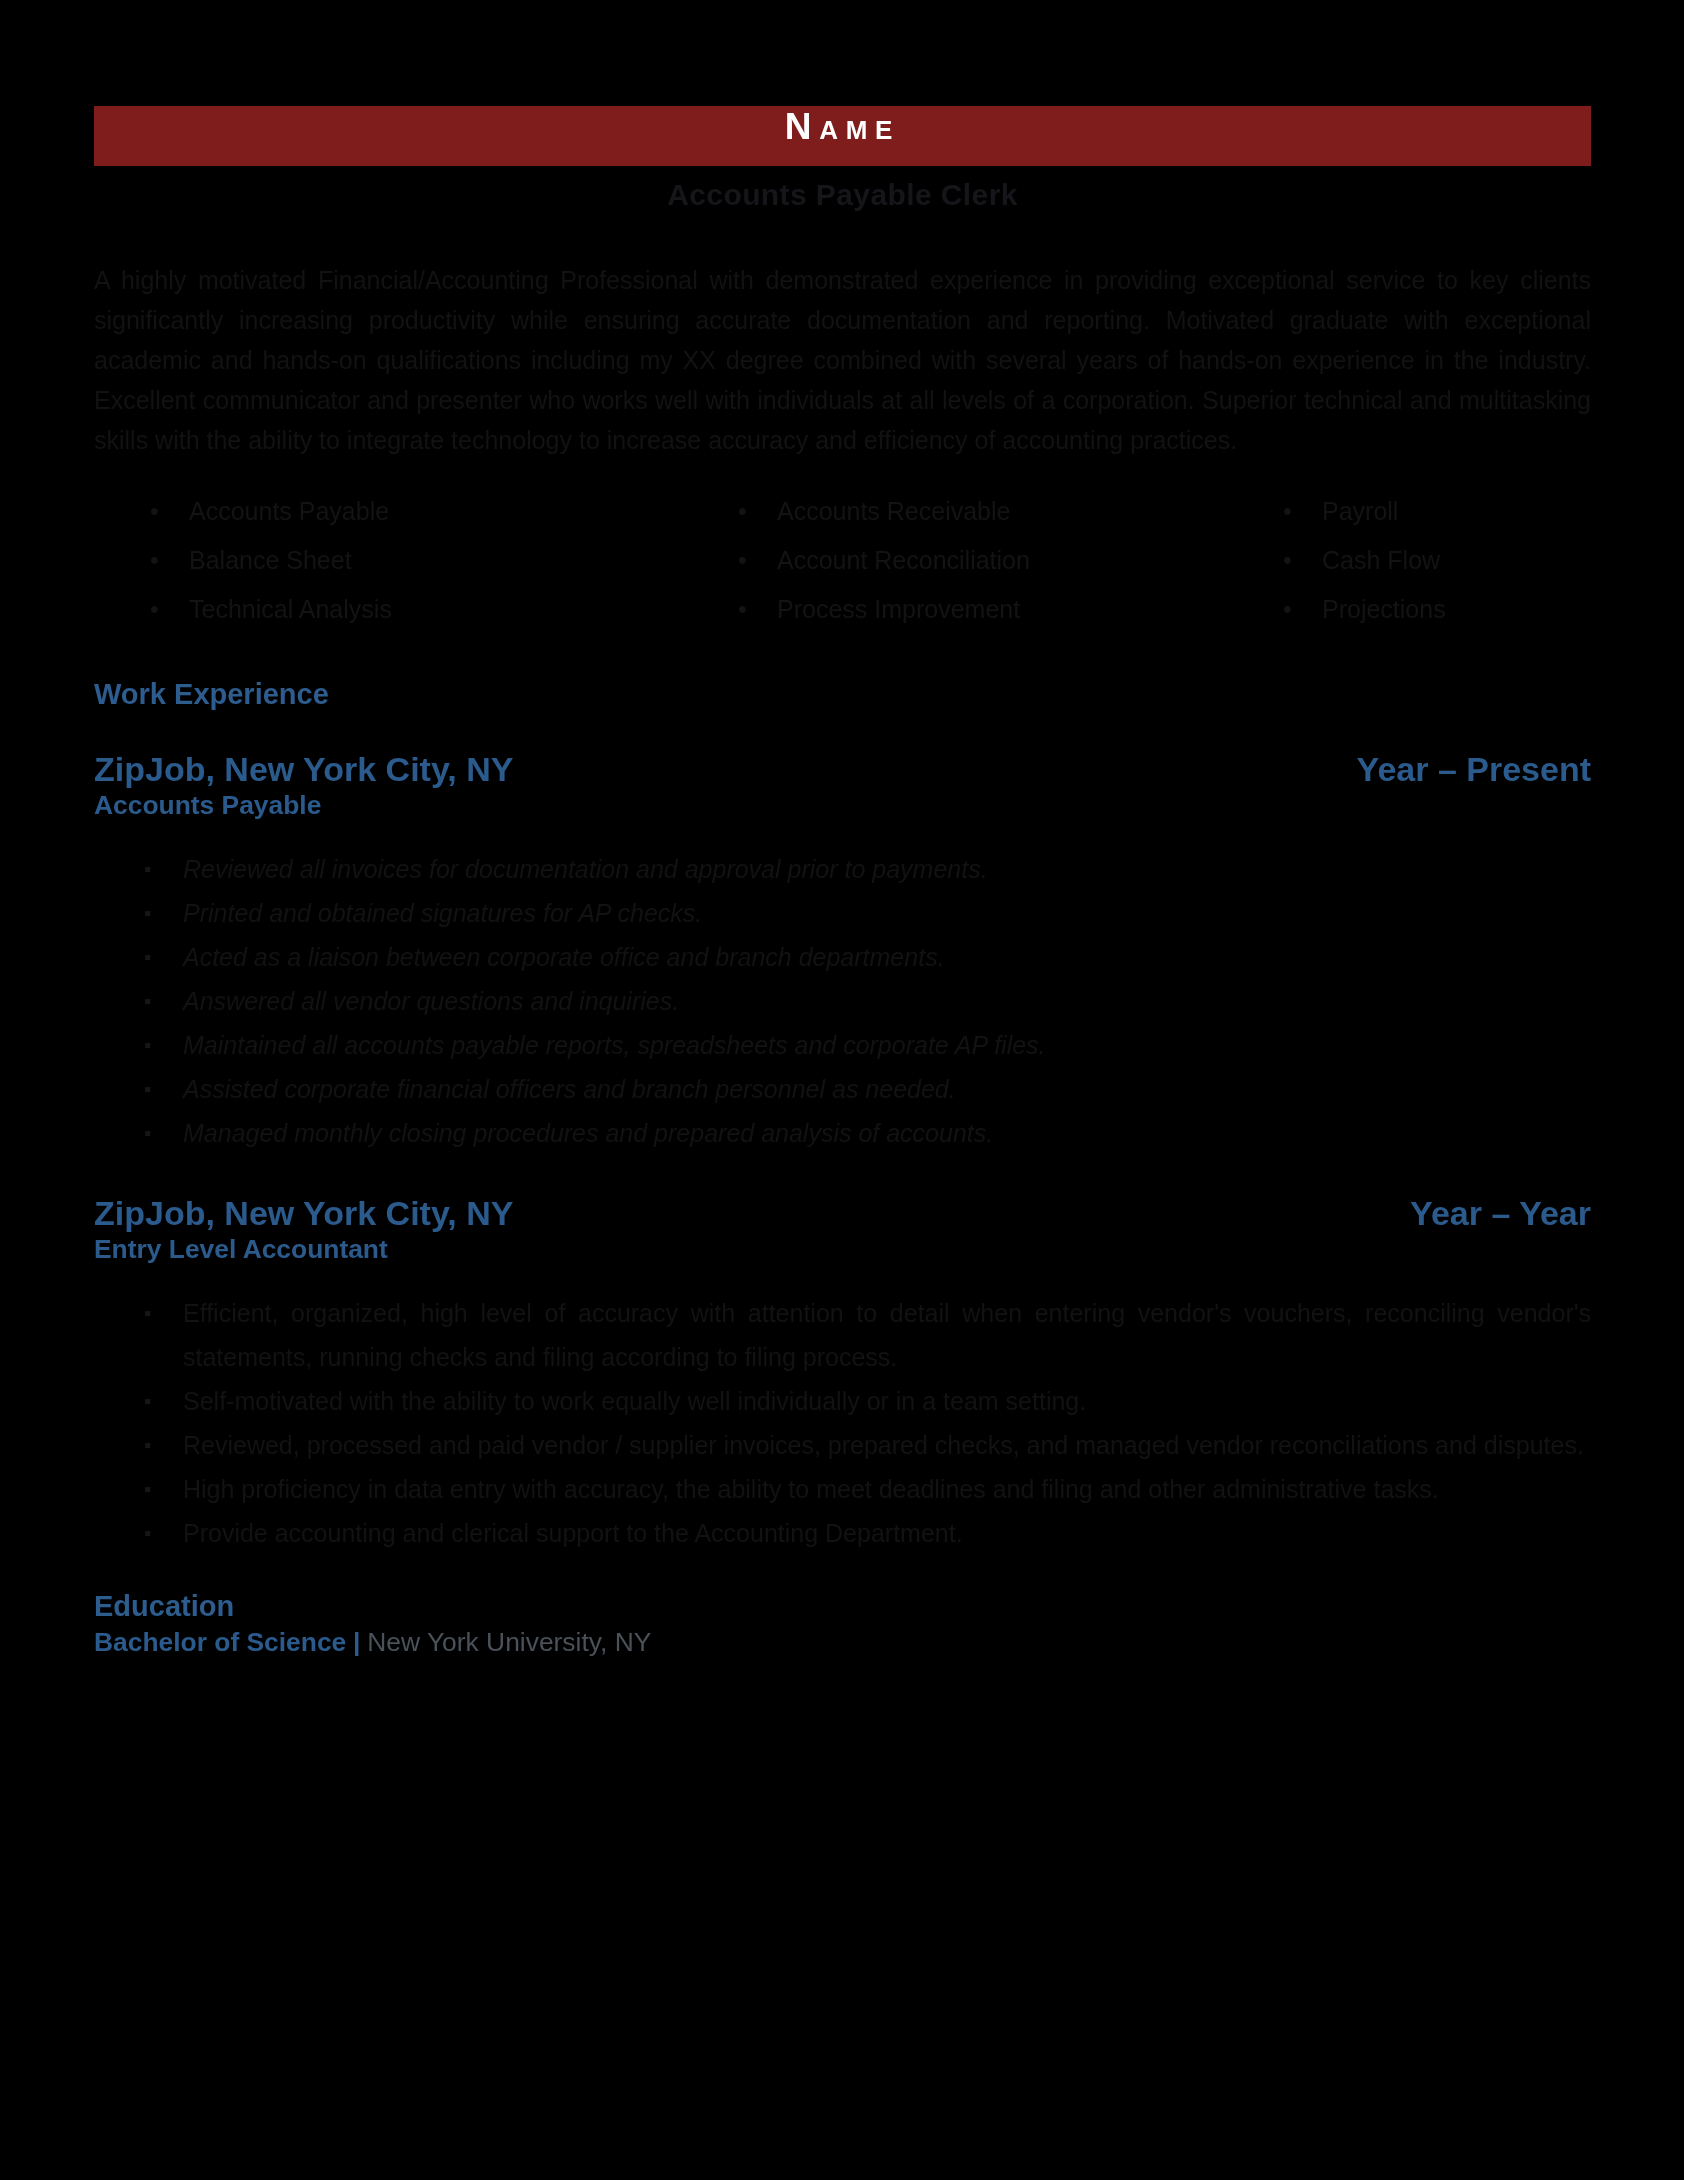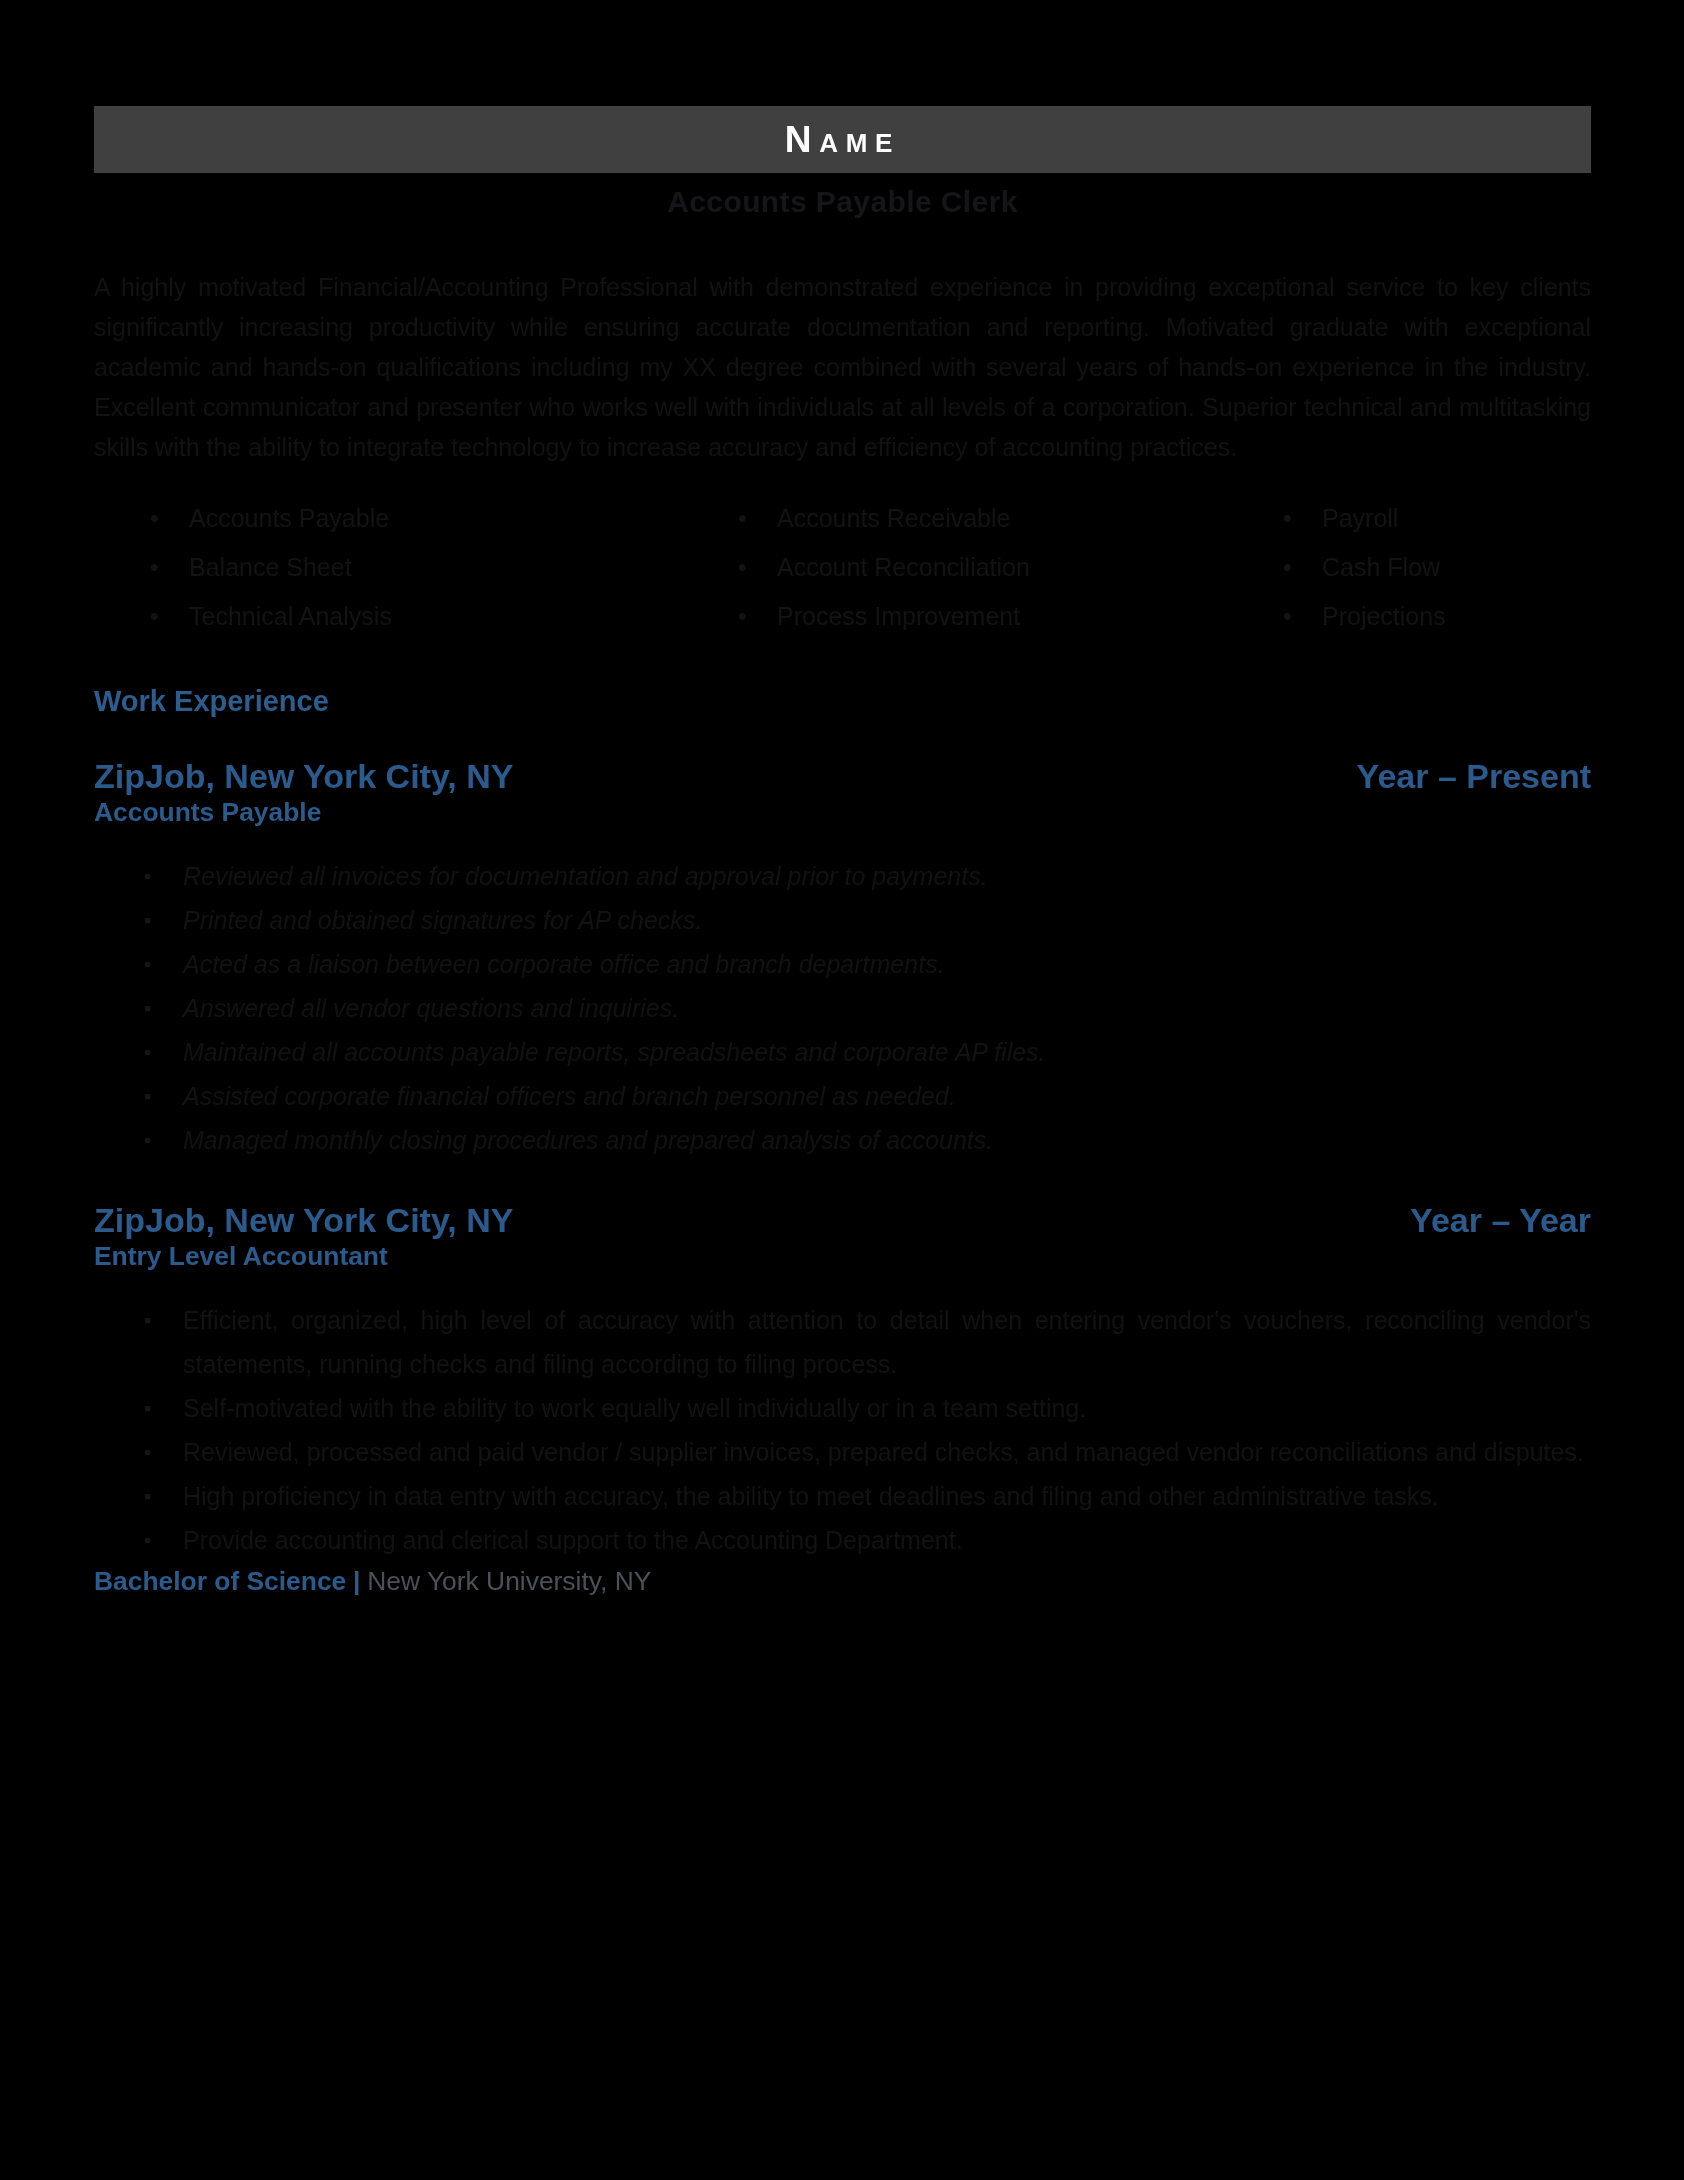--- a/index.html
+++ b/index.html
@@ -5,22 +5,22 @@
   html,body{margin:0;padding:0;}
   body{
     width:1685px;height:2181px;background:#000000;overflow:hidden;
     font-family:"Liberation Sans","DejaVu Sans",sans-serif;
   }
   .page{position:relative;width:1685px;height:2181px;background:#000000;}
   .content{margin:0 94px;}
 
   
   .bar-dark{
-    margin-top:106px;height:67px;background:#404040;
-    display:flex;align-items:center;justify-content:center;
+    margin-top:106px;height:60px;background:#7f1d1d;
+    display:flex;justify-content:center;
   }
   .candidate-name{
     color:#ffffff;font-size:37px;font-weight:700;
     font-variant:small-caps;letter-spacing:7.7px;
   }
   .bar-light{
     height:64px;background:#bdd3ea;border-top:2.6px solid #8da6c6;
     display:flex;align-items:center;justify-content:center;
   }
   .contact-line{color:#000000;font-weight:700;font-size:25px;}
@@ -191,19 +191,20 @@
             <span class="sq">▪</span>
             <span class="btxt">High proficiency in data entry with accuracy, the ability to meet deadlines and filing and other administrative tasks.</span>
           </li>
         <li class="wb">
             <span class="sq">▪</span>
             <span class="btxt">Provide accounting and clerical support to the Accounting Department.</span>
           </li>
       </ul>
     </div>
 
+    <div class="sec-heading edu-heading">Education</div>
     <div class="edu-line">
       <span class="degree">Bachelor of Science</span><span class="sep">|</span><span class="school">New York University, NY</span>
     </div>
 
   </div>
 </div>
 
 
 </body></html>

